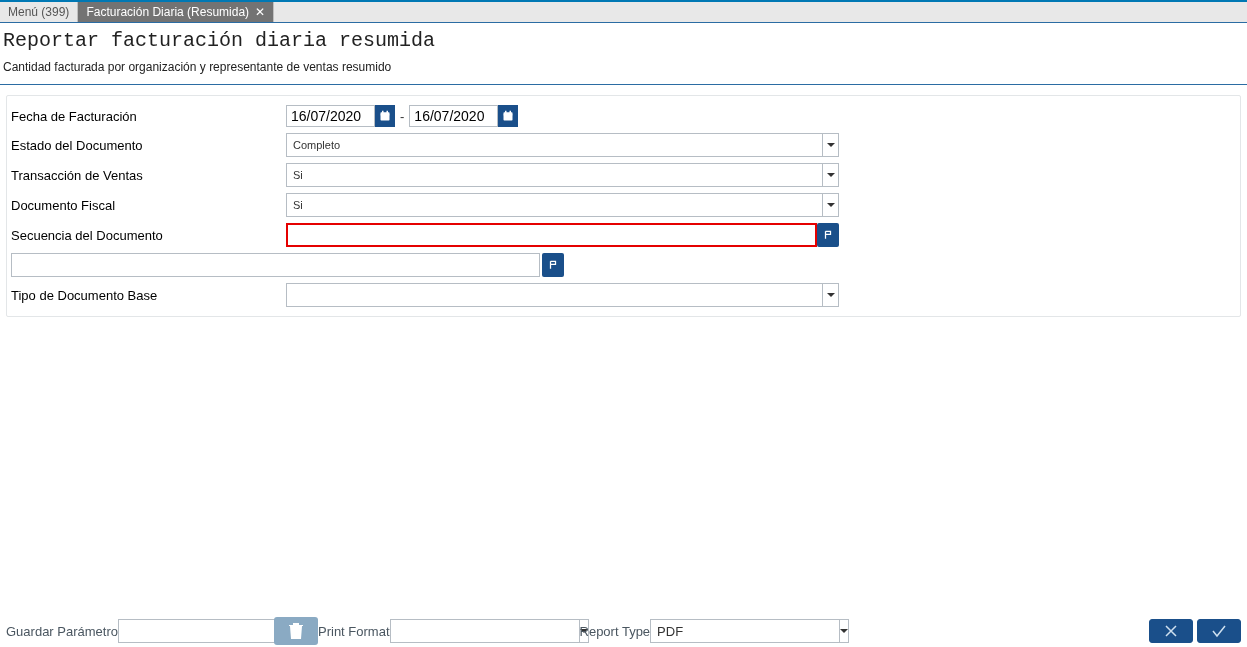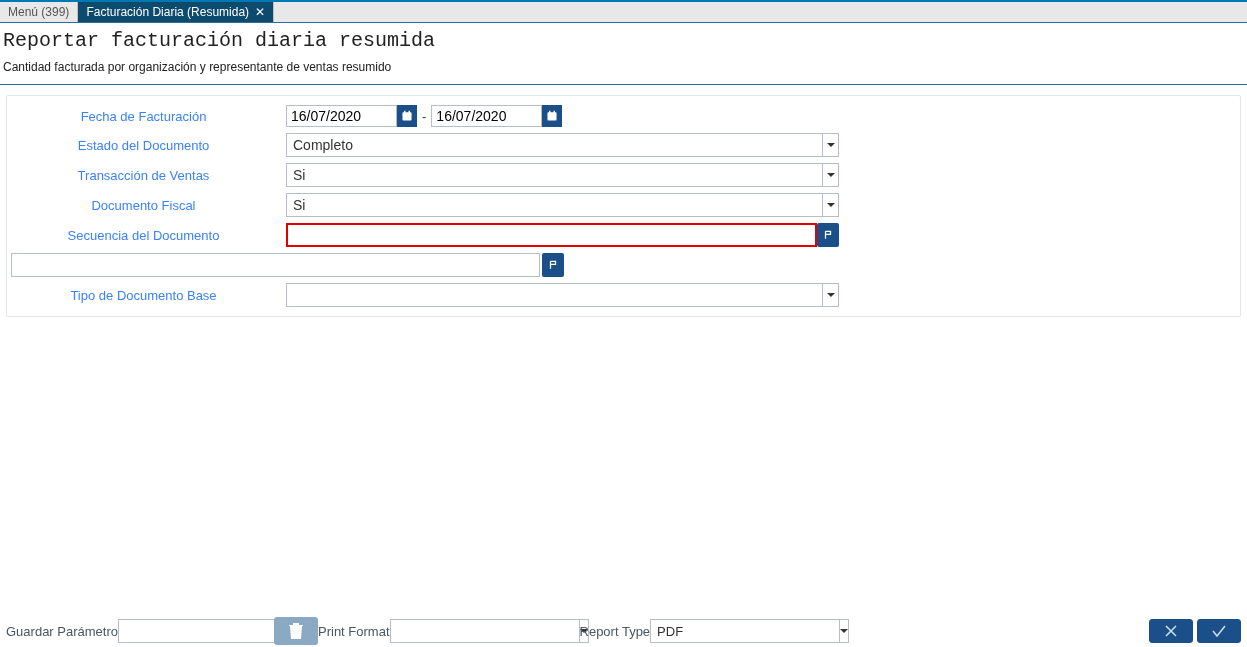--- a/index.html
+++ b/index.html
@@ -24,21 +24,21 @@
   .tab {
     padding: 2px 8px;
     font-size: 12px;
     display: flex;
     align-items: center;
     cursor: pointer;
     border-right: 1px solid #c0c0c0;
     color: #555;
   }
   .tab.active {
-    background: #0c4a6e;
+    background: #737373;
     color: #fff;
   }
   .tab-close {
     margin-left: 6px;
     font-size: 12px;
     cursor: pointer;
   }
   
   .content {
     flex: 1;
@@ -69,32 +69,32 @@
     padding: 6px 0;
     margin: 0 6px;
   }
   .form-row {
     display: flex;
     align-items: center;
     padding: 3px 4px;
   }
   .form-label {
     width: 275px;
-    text-align: center;
+    text-align: left;
     padding-right: 10px;
-    color: #3b82f6;
+    color: #000000;
     font-size: 13px;
   }
   .form-field {
     flex: 0 0 555px;
     display: flex;
     align-items: center;
   }
   .date-input {
-    width: 111px;
+    width: 89px;
     height: 22px;
     border: 1px solid #b6bdc4;
     padding: 0 4px;
     font-size: 14px;
   }
   .cal-btn {
     width: 20px;
     height: 22px;
     background: #1a4f8a;
     border: 1px solid #1a4f8a;
@@ -111,21 +111,21 @@
   .select-wrap {
     display: flex;
     width: 100%;
     max-width: 553px;
   }
   .select-input {
     flex: 1;
     height: 24px;
     border: 1px solid #b6bdc4;
     padding: 2px 6px;
-    font-size: 14px;
+    font-size: 11px;
     color: #333;
   }
   .select-btn {
     width: 16px;
     height: 24px;
     border: 1px solid #b6bdc4;
     border-left: none;
     background: #fff;
     display: flex;
     align-items: center;

